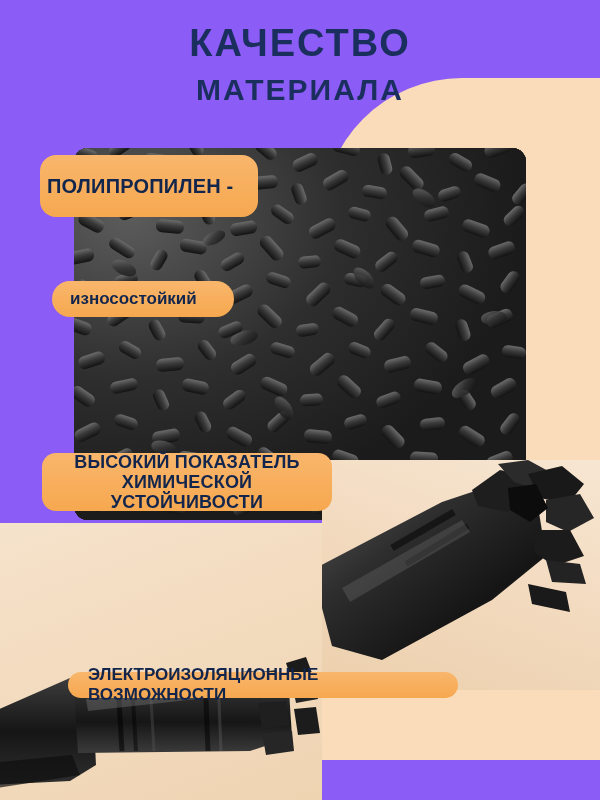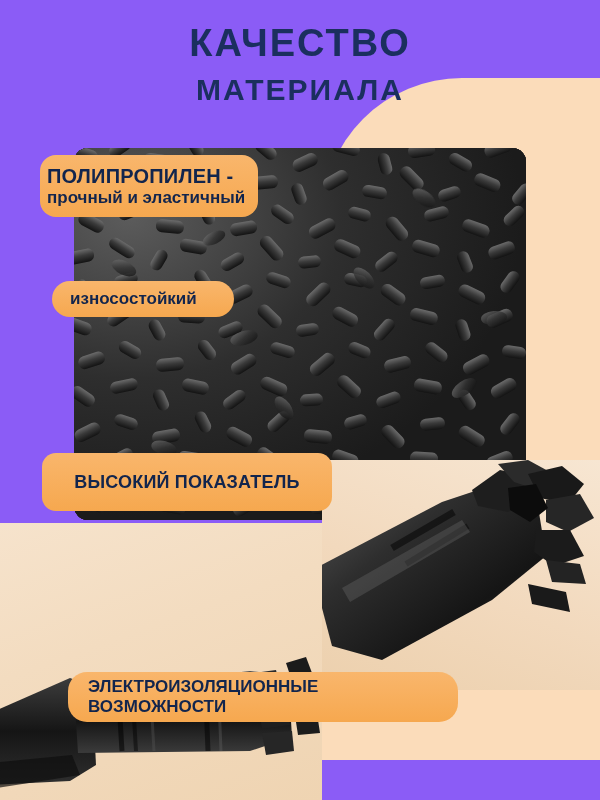--- a/index.html
+++ b/index.html
@@ -172,21 +172,21 @@
     border-radius: 14px;
     text-align: center;
   }
   #label-chem .big {
     font-size: 18px;
   }
   #label-iso {
     left: 68px;
     top: 672px;
     width: 390px;
-    height: 50px;
+    height: 26px;
     padding: 6px 20px;
     font-size: 17px;
     border-radius: 19px;
   }
   .label-text-single {
     display: block;
     width: 100%;
   }
 </style>
 </head>
@@ -445,31 +445,31 @@
       <path d="M 224 100 L 258 104 L 264 124 L 230 122 Z" fill="#232323"></path>
       <path d="M 206 124 L 244 132 L 248 152 L 210 144 Z" fill="#1a1a1a"></path>
 
       <path d="M 20 128 L 140 60 L 148 72 L 28 142 Z" fill="#6e6e6e" opacity=".35"></path>
     </svg>
   </div>
 
   <div class="label" id="label-pp">
     <span class="inner">
       <span class="big">ПОЛИПРОПИЛЕН -</span>
-      <span class="small">прочный и эластичный</span>
     </span>
   </div>
 
   <div class="label" id="label-wear">
     <span class="label-text-single">износостойкий</span>
   </div>
 
   <div class="label" id="label-chem">
     <span class="inner">
       <span class="big">ВЫСОКИЙ ПОКАЗАТЕЛЬ</span>
+      <span class="big">ХИМИЧЕСКОЙ УСТОЙЧИВОСТИ</span>
     </span>
   </div>
 
   <div class="label" id="label-iso">
     <span class="label-text-single">ЭЛЕКТРОИЗОЛЯЦИОННЫЕ ВОЗМОЖНОСТИ</span>
   </div>
 
 </div>
 
 </body></html>

